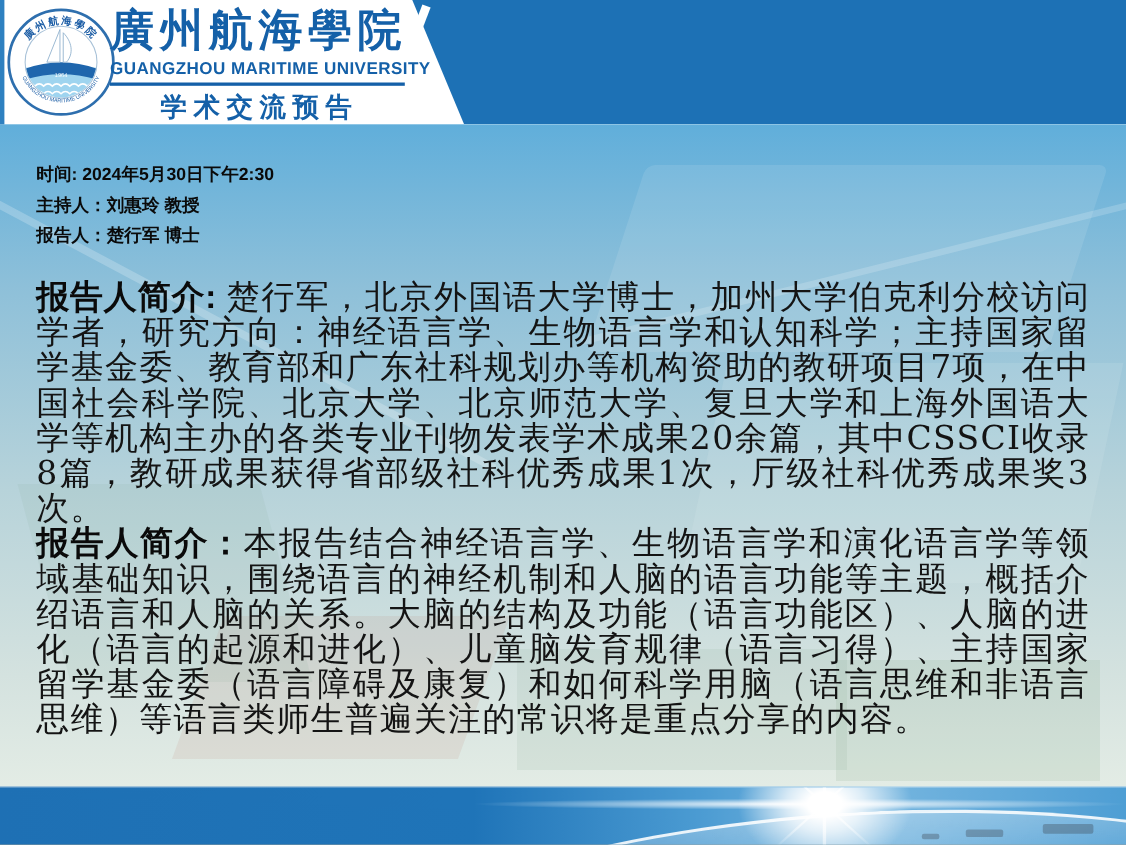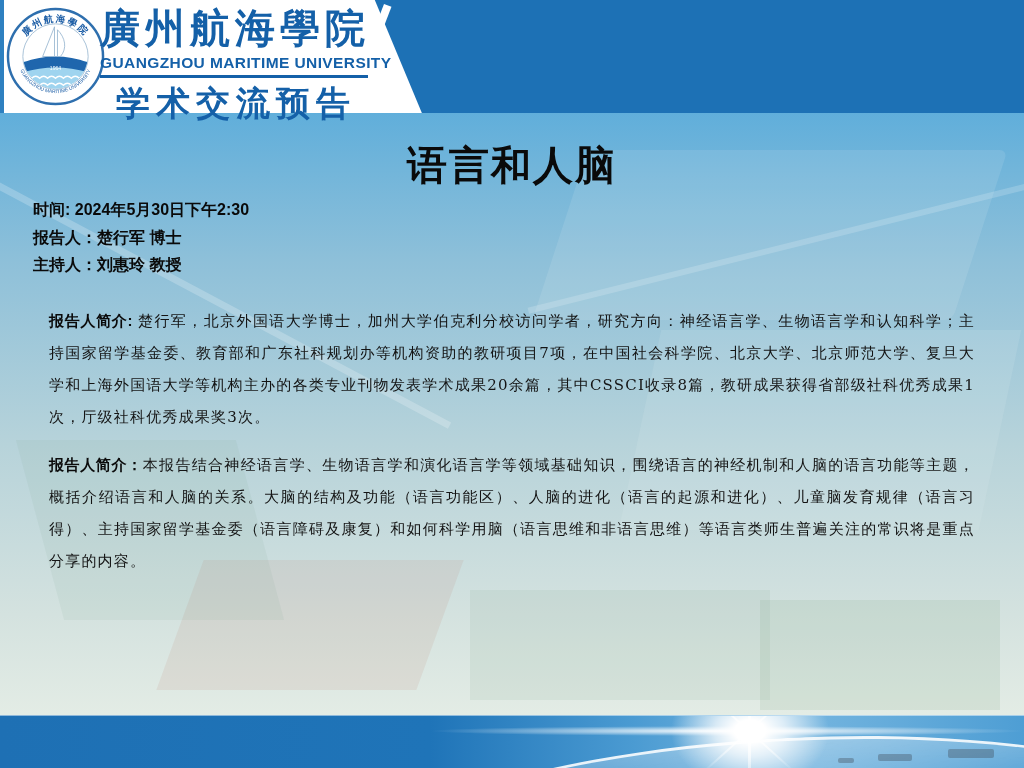--- a/index.html
+++ b/index.html
@@ -24,29 +24,29 @@
     clip-path:polygon(36.6% 0,100% 0,100% 100%,41.2% 100%);}
   .header-stripe{position:absolute;left:384px;top:4px;width:8px;height:100px;background:#ffffff;
     transform:rotate(21deg);transform-origin:top left;}
   .left-sliver{position:absolute;left:0;top:0;width:4px;height:113px;background:#2e80c0;}
   .univ-block{position:absolute;left:100px;top:4px;width:272px;}
   .univ-cn{font-family:"DejaVu Serif",serif;font-weight:bold;font-size:40px;line-height:48px;
     color:#1460a8;letter-spacing:5px;white-space:nowrap;}
   .univ-en{font-size:15.5px;font-weight:800;color:#1460a8;letter-spacing:.4px;margin-top:2px;white-space:nowrap;}
   .univ-rule{margin-top:3px;height:3px;background:#1460a8;width:268px;}
   .banner{margin-top:3px;text-align:center;font-family:"DejaVu Serif",serif;font-weight:bold;
-    font-size:34px;color:#1460a8;letter-spacing:6px;white-space:nowrap;}
+    font-size:24px;color:#1460a8;letter-spacing:6px;white-space:nowrap;}
   .logo{position:absolute;left:6px;top:7px;width:99px;height:99px;}
   
   .content{position:absolute;left:0;top:140px;width:1024px;color:#0b0b0b;}
   .slide-title{text-align:center;font-size:40px;font-weight:bold;letter-spacing:2px;line-height:50px;color:#0a0a0a;}
   .info-block{margin:6px 0 0 33px;}
   .info-line{font-size:16px;font-weight:bold;line-height:27.5px;color:#0a0a0a;white-space:pre;}
   .paras{margin:26px 33px 0 33px;text-align:justify;color:#141414;}
-  .paras p{margin:16px;font-family:"DejaVu Serif",serif;font-size:15px;line-height:32px;letter-spacing:1.2px;}
+  .paras p{margin:0;font-family:"DejaVu Serif",serif;font-size:30px;line-height:32px;letter-spacing:1.2px;}
   .para-label{font-family:"Liberation Sans",sans-serif;font-weight:bold;letter-spacing:.5px;color:#0a0a0a;}
   
   .bottom-bar{position:absolute;left:0;top:715px;width:1024px;height:53px;overflow:hidden;
     background:linear-gradient(90deg,#1e70b4 0%,#1f74b8 42%,#4b9bd2 62%,#78b7e0 76%,#4e9ed4 100%);
     border-top:1px solid rgba(255,255,255,.5);}
   .horizon{position:absolute;left:300px;top:22px;width:980px;height:300px;border-radius:50%;
     border-top:3px solid rgba(255,255,255,.85);
     background:linear-gradient(180deg,rgba(255,255,255,.30) 0%,rgba(255,255,255,0) 22%);
     transform:rotate(-3deg);}
   .flare-h{position:absolute;left:430px;top:10px;width:594px;height:10px;
@@ -108,26 +108,25 @@
 
     <div class="univ-block">
       <div class="univ-cn">廣州航海學院</div>
       <div class="univ-en">GUANGZHOU MARITIME UNIVERSITY</div>
       <div class="univ-rule"></div>
       <div class="banner">学术交流预告</div>
     </div>
   </div>
 
   <div class="content">
-    <div class="slide-title">语言和人脑</div>
 
     <div class="info-block">
       <div class="info-line"><span>时间: </span><span>2024年5月30日下午2:30</span></div>
+      <div class="info-line"><span>主持人：</span><span>刘惠玲 教授</span></div>
       <div class="info-line"><span>报告人：</span><span>楚行军 博士</span></div>
-      <div class="info-line"><span>主持人：</span><span>刘惠玲 教授</span></div>
     </div>
 
     <div class="paras">
       <p><span class="para-label">报告人简介: </span><span>楚行军，北京外国语大学博士，加州大学伯克利分校访问学者，研究方向：神经语言学、生物语言学和认知科学；主持国家留学基金委、教育部和广东社科规划办等机构资助的教研项目7项，在中国社会科学院、北京大学、北京师范大学、复旦大学和上海外国语大学等机构主办的各类专业刊物发表学术成果20余篇，其中CSSCI收录8篇，教研成果获得省部级社科优秀成果1次，厅级社科优秀成果奖3次。</span></p>
       <p><span class="para-label">报告人简介：</span><span>本报告结合神经语言学、生物语言学和演化语言学等领域基础知识，围绕语言的神经机制和人脑的语言功能等主题，概括介绍语言和人脑的关系。大脑的结构及功能（语言功能区）、人脑的进化（语言的起源和进化）、儿童脑发育规律（语言习得）、主持国家留学基金委（语言障碍及康复）和如何科学用脑（语言思维和非语言思维）等语言类师生普遍关注的常识将是重点分享的内容。</span></p>
     </div>
   </div>
 
   <div class="bottom-bar">
     <div class="horizon"></div>

